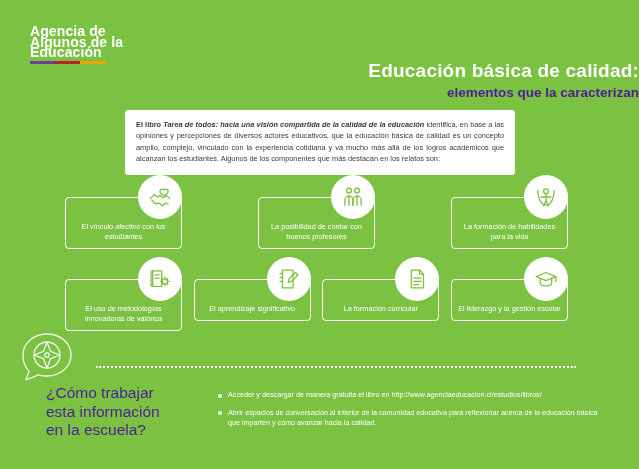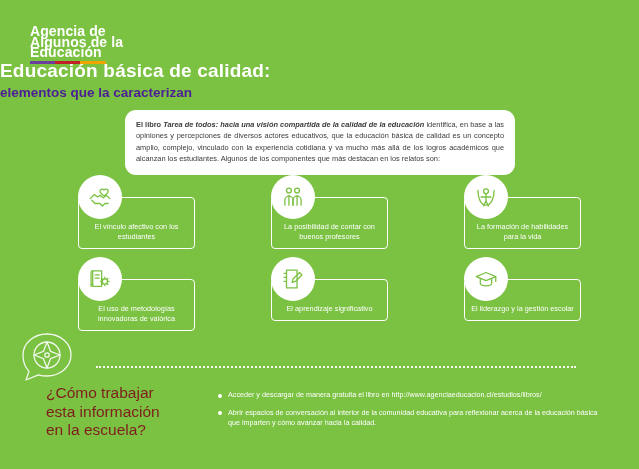--- a/index.html
+++ b/index.html
@@ -31,41 +31,41 @@
   }
   .logo-rule {
     margin-top: 3px;
     width: 76px; height: 3px;
     background: linear-gradient(to right, #6c3f9e 0 33%, #c02026 33% 66%, #f0a400 66% 100%);
   }
   
   .title-block {
     position: absolute;
     left: 0; right: 0; top: 60px;
-    text-align: left;
+    text-align: right;
   }
   .title-main {
     color: #ffffff;
     font-size: 19px;
     font-weight: bold;
     letter-spacing: 0.2px;
   }
   .title-sub {
     color: #4c1d95;
     font-size: 13.5px;
     font-weight: bold;
     margin-top: 3px;
   }
   
   .intro-card {
     position: absolute;
     left: 125px; top: 110px;
     width: 390px;
     background: #ffffff;
-    border-radius: 11px;
+    border-radius: 3px;
     padding: 9px 11px 10px 11px;
   }
   .intro-text {
     color: #3a3a3a;
     font-size: 7.4px;
     line-height: 11.4px;
     text-align: justify;
   }
   .intro-text b { font-weight: bold; }
   .intro-text i { font-style: italic; font-weight: bold; }
@@ -79,21 +79,21 @@
     gap: 8px;
   }
   .grid-row {
     display: flex;
     justify-content: space-between;
   }
   .cell {
     width: 104px;
     display: flex;
     flex-direction: column;
-    align-items: flex-start;
+    align-items: flex-end;
   }
   .circle {
     width: 44px; height: 44px;
     border-radius: 50%;
     background: #ffffff;
     display: flex;
     align-items: center;
     justify-content: center;
     margin-bottom: -22px;
     position: relative;
@@ -127,21 +127,21 @@
   
   .bottom {
     position: absolute;
     left: 0; top: 372px;
     width: 639px; height: 97px;
   }
   .question {
     position: absolute;
     left: 46px; top: 12px;
     width: 180px;
-    color: #7f1d1d;
+    color: #4c1d95;
     font-size: 15.5px;
     line-height: 18.5px;
     font-weight: normal;
   }
   .bullets {
     position: absolute;
     left: 218px; top: 10px;
     width: 390px;
     margin-top: 8px;
   }
@@ -270,20 +270,32 @@
             <path d="M8 5h13v22H8z"></path>
             <path d="M8 9H5M8 14H5M8 19H5"></path>
             <path d="M24 8l3 3-8 8-4 1 1-4z"></path>
           </svg>
         </div>
         <div class="label-box">
           <span>El aprendizaje significativo</span>
         </div>
       </div>
 
+      <div class="cell">
+        <div class="circle">
+          <svg viewBox="0 0 32 32" fill="none" stroke="#7bc142" stroke-width="1.6" stroke-linecap="round" stroke-linejoin="round">
+            <path d="M9 5h10l5 5v17H9z"></path>
+            <path d="M19 5v5h5"></path>
+            <path d="M12 15h9M12 19h9M12 23h6"></path>
+          </svg>
+        </div>
+        <div class="label-box">
+          <span>La formación curricular</span>
+        </div>
+      </div>
 
       <div class="cell">
         <div class="circle">
           <svg viewBox="0 0 32 32" fill="none" stroke="#7bc142" stroke-width="1.6" stroke-linecap="round" stroke-linejoin="round">
             <path d="M16 8L4 13l12 5 12-5-12-5z"></path>
             <path d="M9 15.5V21c0 2 3.1 3.5 7 3.5s7-1.5 7-3.5v-5.5"></path>
             <path d="M28 13v6"></path>
           </svg>
         </div>
         <div class="label-box">

